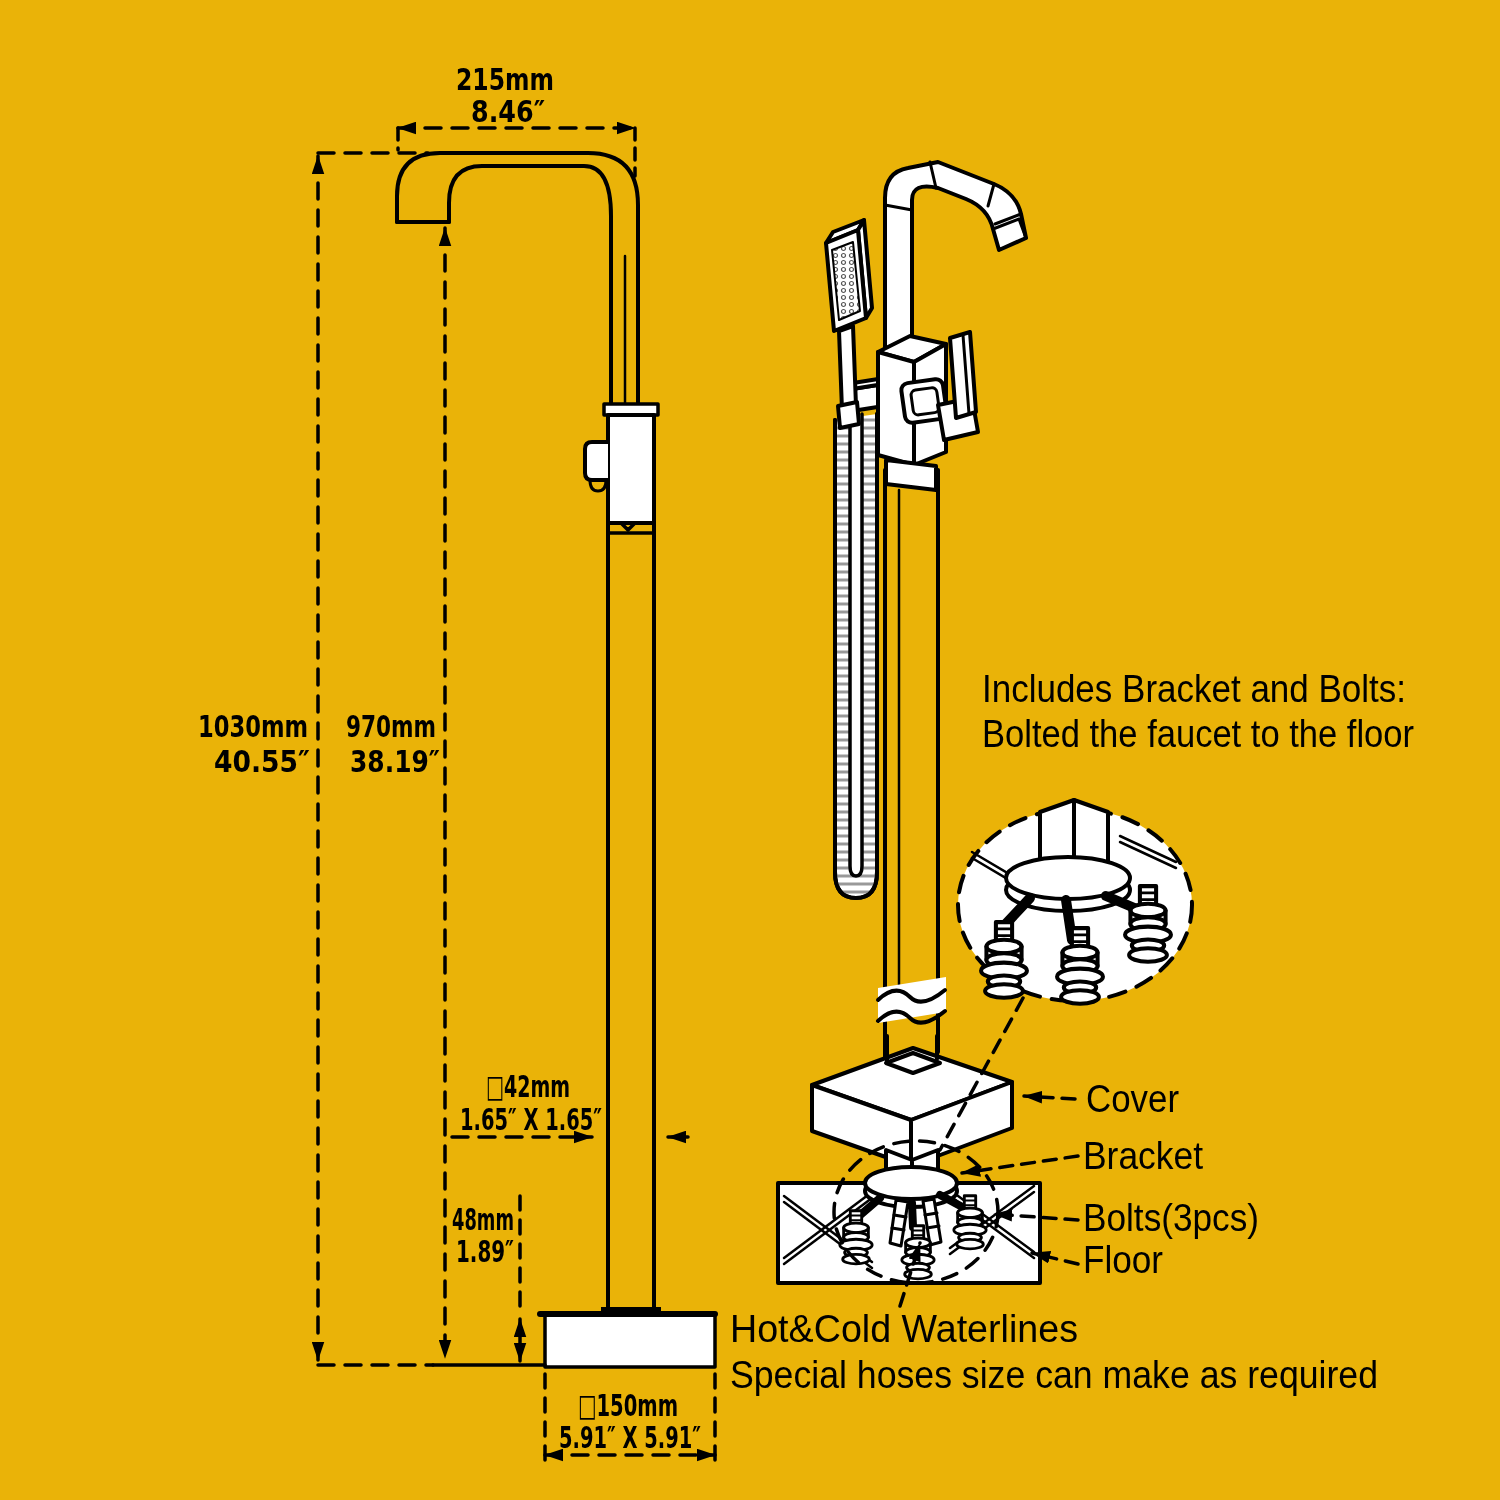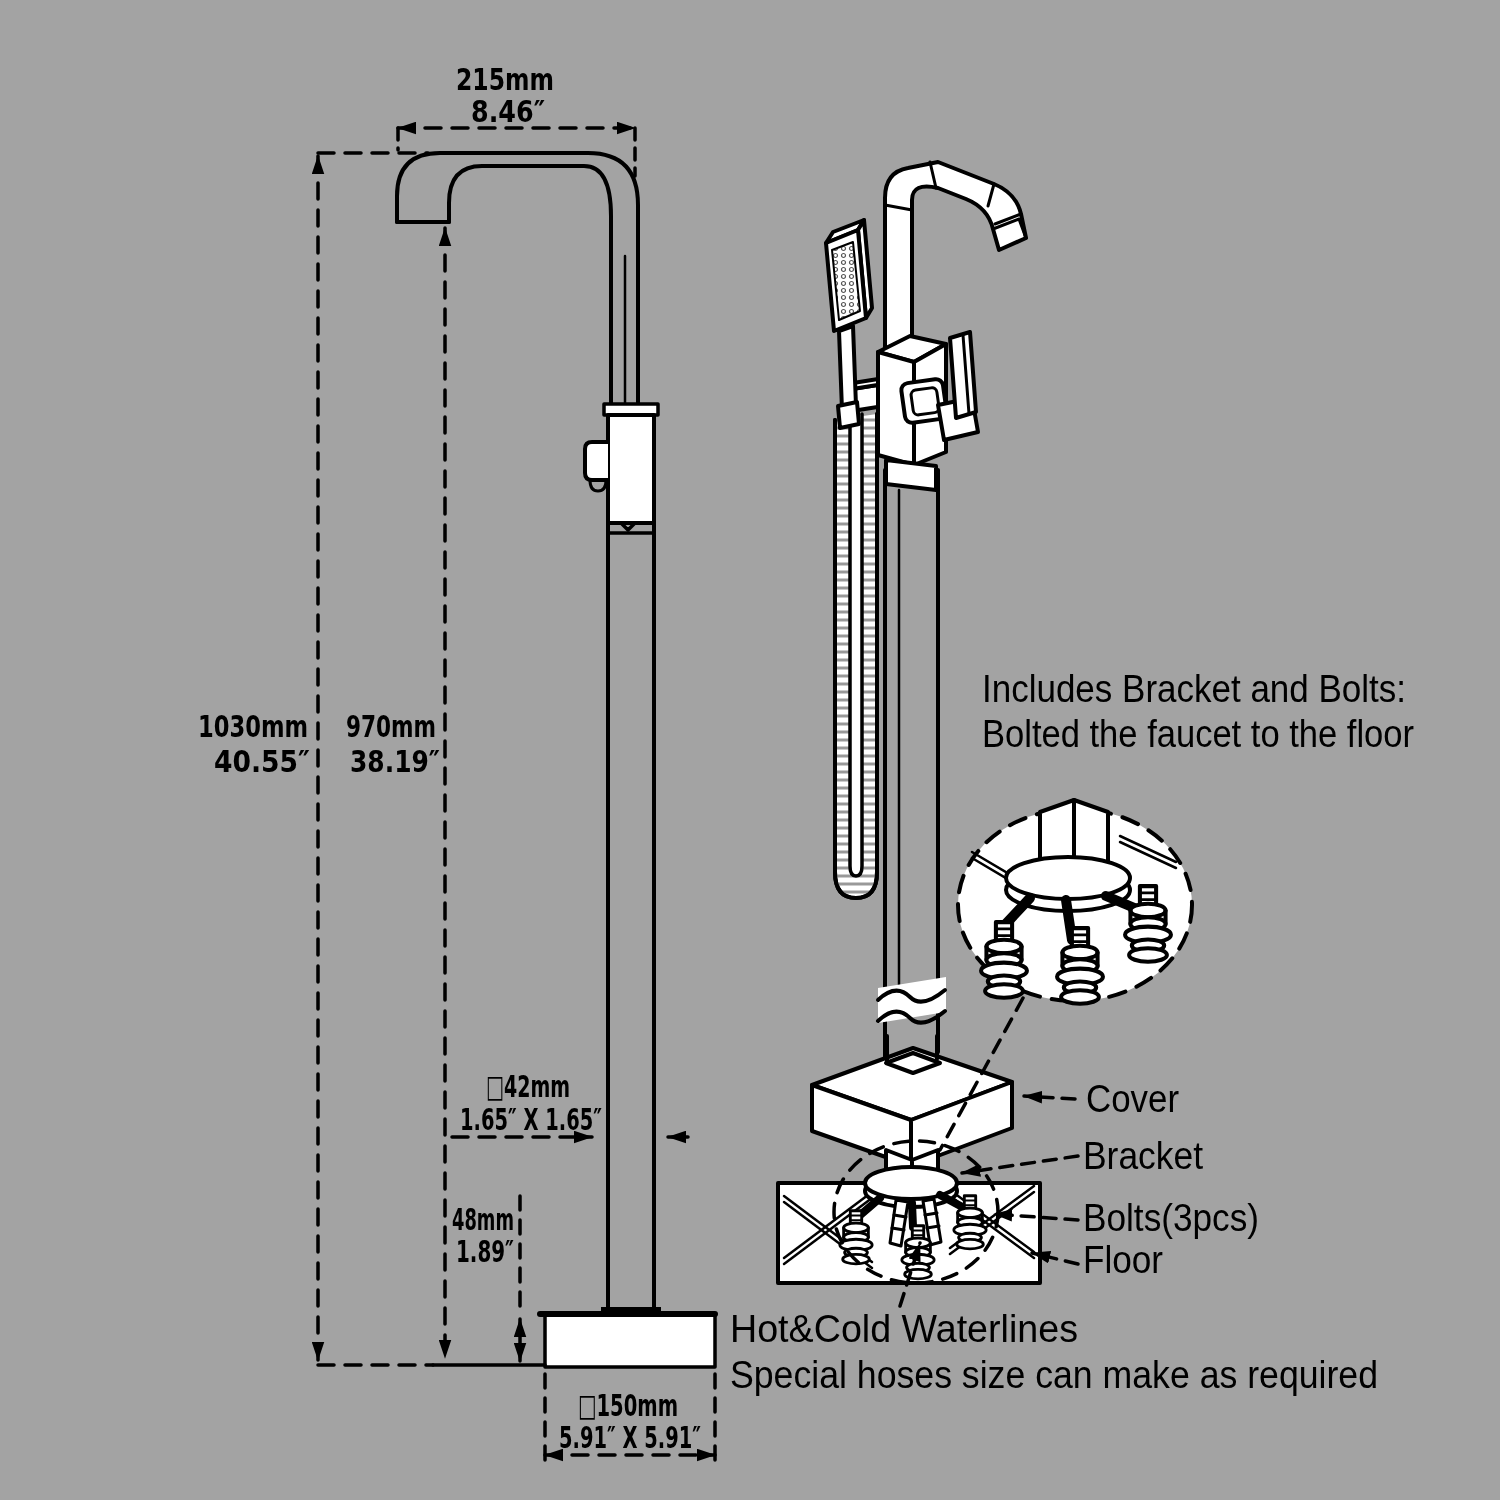--- a/index.html
+++ b/index.html
@@ -1,16 +1,16 @@
 <!DOCTYPE html>
 <html><head>
 <meta charset="utf-8">
 <style>
   html,body{margin:0;padding:0;background:#fff;}
-  #canvas{position:relative;width:1500px;height:1500px;background:#a3a3a3;overflow:hidden;}
+  #canvas{position:relative;width:1500px;height:1500px;background:#eab308;overflow:hidden;}
   svg{position:absolute;left:0;top:0;}
   text{fill:#000;}
   .dimtxt{font-family:"DejaVu Sans",sans-serif;font-weight:bold;font-size:31px;}
   .lbltxt{font-family:"Liberation Sans",sans-serif;font-size:38px;}
 </style>
 </head>
 <body>
 
 <div id="canvas">
 <svg width="1500" height="1500" viewBox="0 0 1500 1500">

